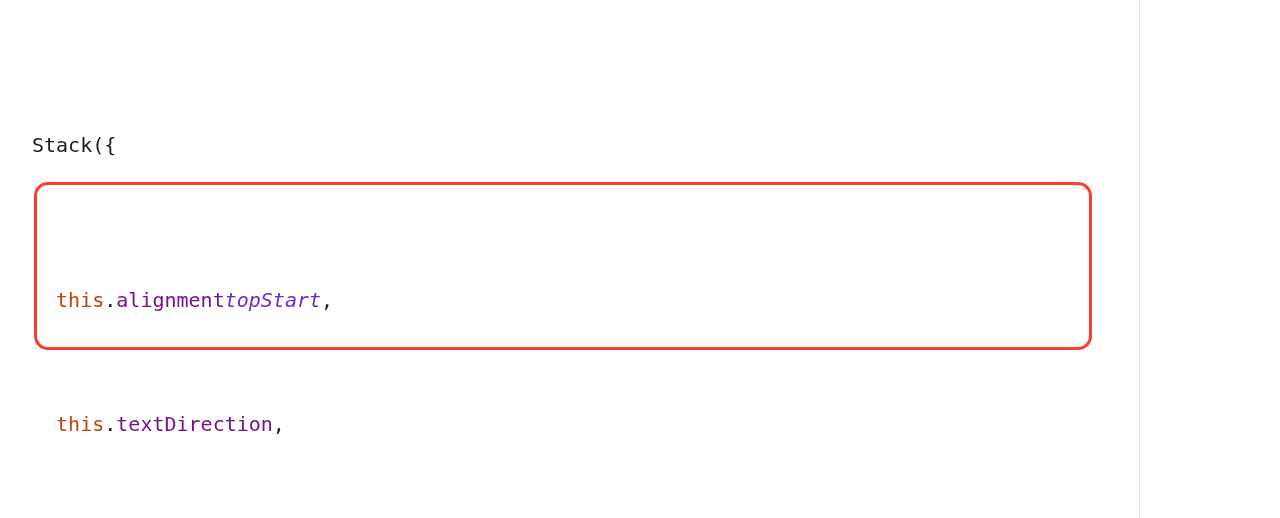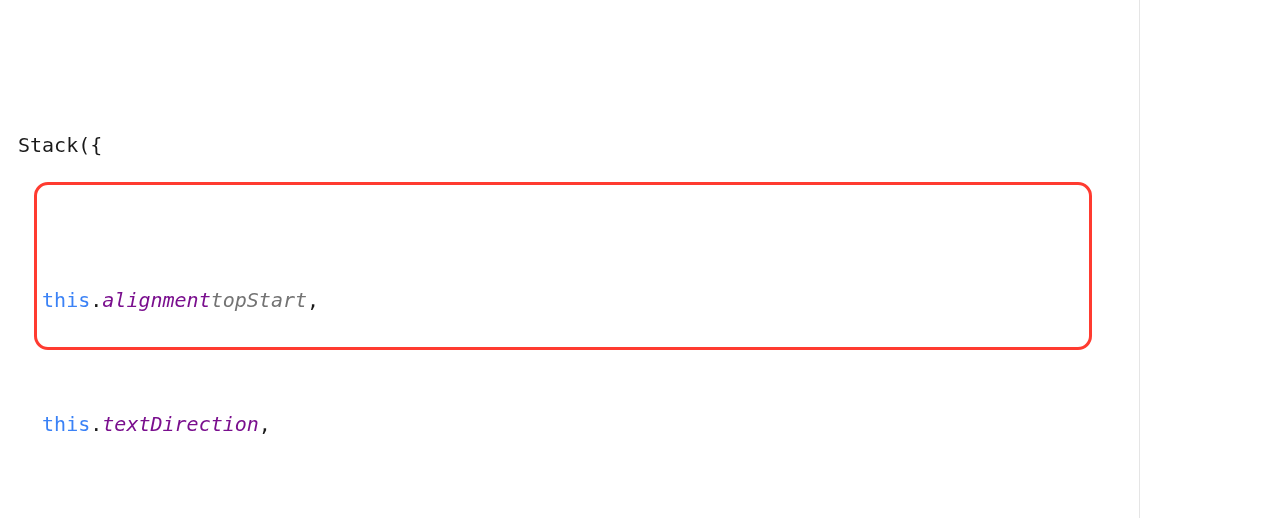--- a/index.html
+++ b/index.html
@@ -7,21 +7,21 @@
     margin: 0; padding: 0;
     width: 1280px; height: 518px;
     background: #ffffff;
     font-family: "Menlo", "Consolas", "DejaVu Sans Mono", monospace;
     font-size: 20px;
     line-height: 1.55;
     overflow: hidden;
   }
   .editor {
     position: relative;
-    padding: 6px 0 6px 18px;
+    padding: 6px 0 6px 32px;
     white-space: pre;
     color: #333;
     width: 100%;
     height: 100%;
   }
   .right-margin {
     position: absolute;
     top: 0; bottom: 0;
     right: 140px;
     width: 1px;
@@ -32,23 +32,23 @@
     position: absolute;
     left: 34px;
     top: 182px;
     width: 1058px;
     height: 168px;
     border: 3px solid #ff3b30;
     border-radius: 14px;
     pointer-events: none;
   }
   .tk-black  { color: #1a1a1a; }
-  .tk-kw     { color: #3b82f6; }
-  .tk-purple { color: #7a0f8e; font-style: italic; }
-  .tk-teal   { color: #737373; font-style: italic; }
+  .tk-kw     { color: #c2410c; }
+  .tk-purple { color: #7a0f8e; }
+  .tk-teal   { color: #6d28d9; font-style: italic; }
 </style>
 </head>
 <body>
 
 <div class="editor">
   <div class="right-margin"></div>
 
   <div class="line"><span class="tk-black">Stack</span><span class="tk-black">({</span></div>
 
 

